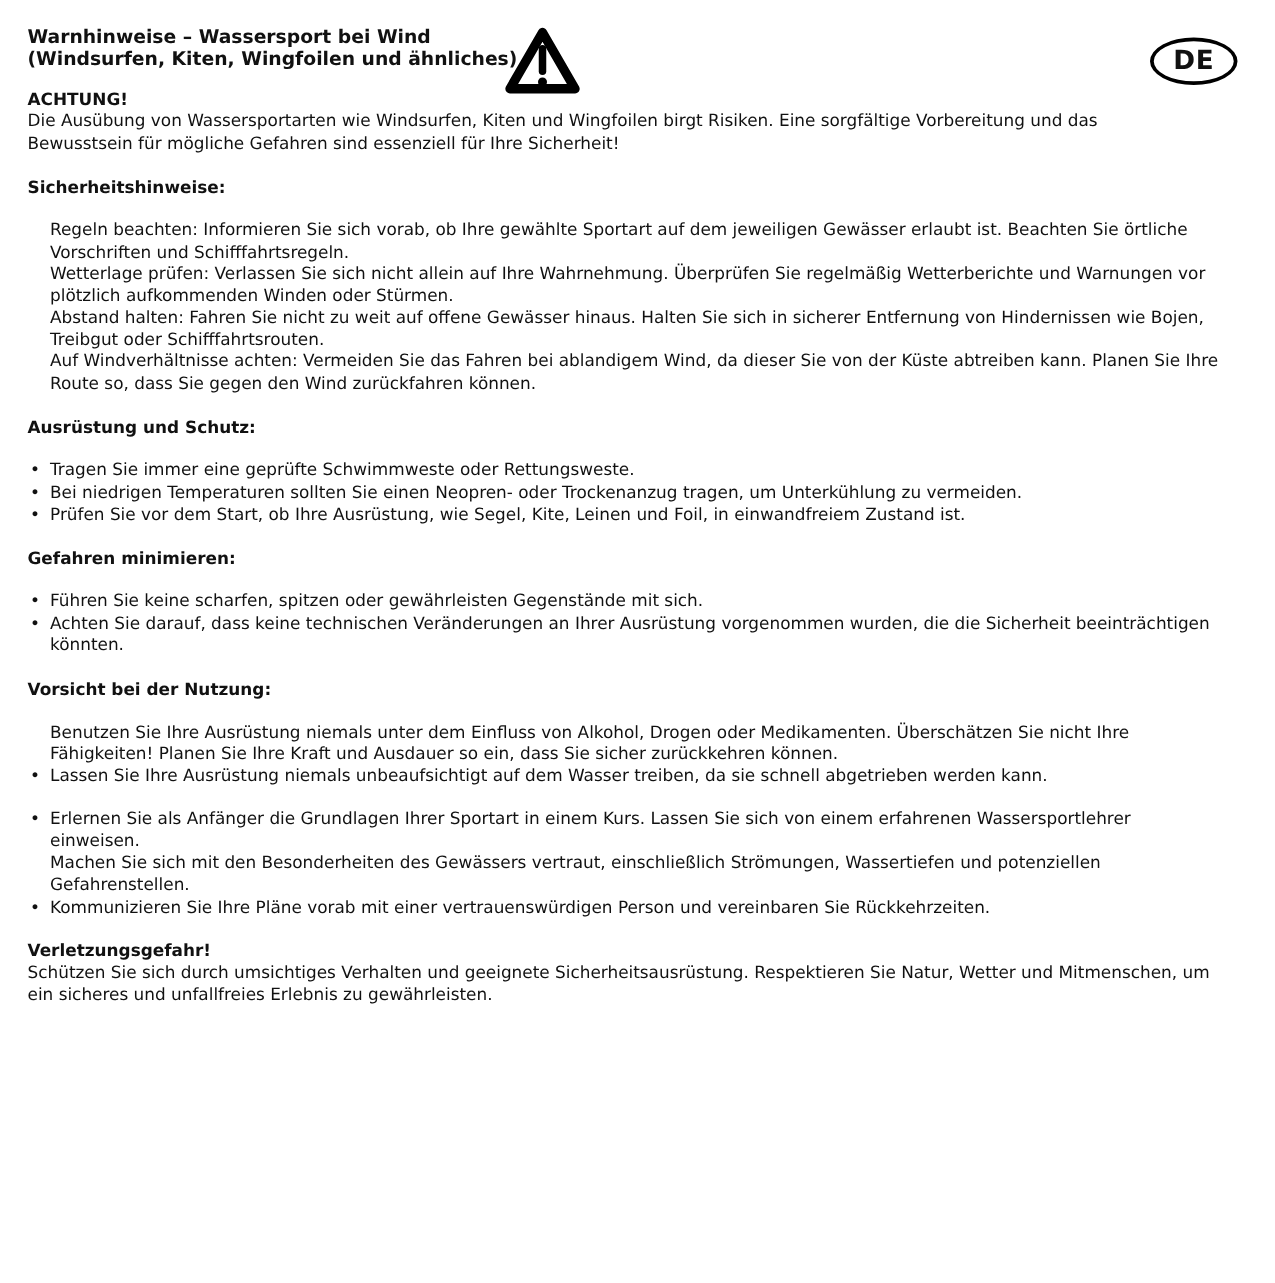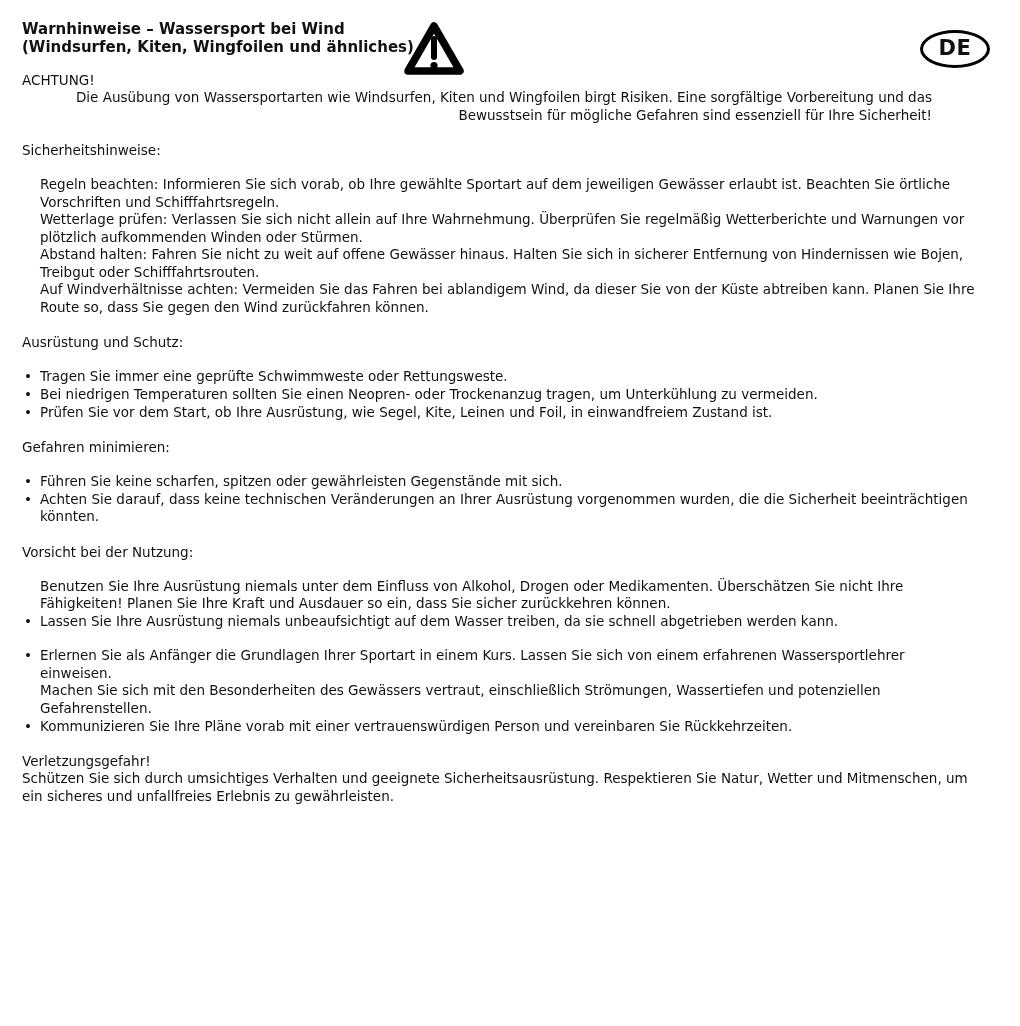--- a/index.html
+++ b/index.html
@@ -35,27 +35,27 @@
     width:70px;height:38px;
     box-sizing:border-box;
     border:3.5px solid #000000;
     border-radius:50%;
     display:flex;align-items:center;justify-content:center;
     font-weight:bold;font-size:21px;letter-spacing:.5px;
   }
   section{margin:0 0 17px 0;}
   h2{
     font-size:13.5px;
-    font-weight:normal;
+    font-weight:bold;
     margin:0 0 17px 0;
     line-height:18px;
   }
   section.tight h2{margin-bottom:0;}
   .para{margin:0;max-width:955px;}
-  .para.narrow{max-width:910px;text-align:right;}
+  .para.narrow{max-width:910px;}
   .item{
     display:flex;
     max-width:973px;
   }
   .item .item-text{max-width:955px;}
   .item.indent{padding-left:18px;justify-content:flex-end;}
   .item.bullet .dot{
     flex:0 0 18px;
     padding-left:2px;
     box-sizing:border-box;

